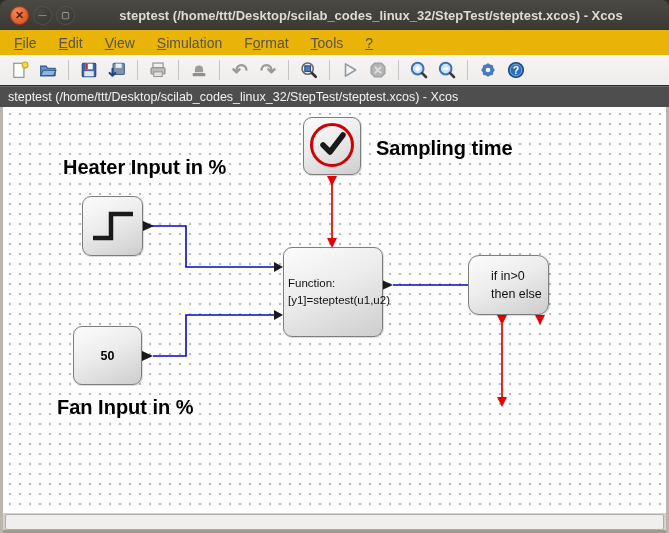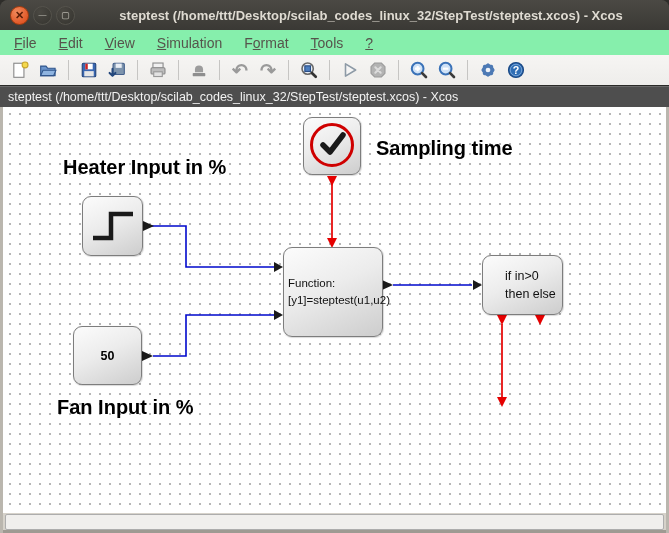--- a/index.html
+++ b/index.html
@@ -16,21 +16,21 @@
           justify-content:center; font-size:11px; font-weight:bold; cursor:default;
           border:1px solid #55534c; background:radial-gradient(circle at 35% 30%, #4a4842, #35342f);
           color:#9c9a92; line-height:1; }
   .wbtn.close { background:radial-gradient(circle at 35% 30%, #f08a5c, #db4412);
                 border-color:#a33d10; color:#5b1d06; }
   .wbtn .glyph { transform:translateY(-0.5px); }
   .title-text { flex:1; text-align:center; color:#dfdbd2; font-weight:bold; font-size:13px;
                 white-space:nowrap; overflow:hidden; margin-left:8px; }
 
   
-  .menubar { height:25px; background:#86efac; display:flex; align-items:center;
+  .menubar { height:25px; background:#eab308; display:flex; align-items:center;
              padding-left:14px; gap:22px; flex:none; }
   .menu-item { color:#56544c; font-size:14px; cursor:default; }
   .menu-item u { text-decoration:underline; }
 
   
   .toolbar { height:31px; background:linear-gradient(#f6f5f3,#eeedeb);
              display:flex; align-items:center; padding:0 6px; flex:none;
              border-bottom:1px solid #2a2a28; }
   .tbtn { width:28px; height:26px; display:flex; align-items:center; justify-content:center;
           border:none; background:transparent; cursor:pointer; }
@@ -266,21 +266,21 @@
         </svg>
       </div>
 
       <div class="block" style="left:280px; top:140px; width:100px; height:90px;">
         <div class="func-text">
           <div>Function:</div>
           <div>[y1]=steptest(u1,u2)</div>
         </div>
       </div>
 
-      <div class="block" style="left:479px; top:148px; width:81px; height:60px;">
+      <div class="block" style="left:465px; top:148px; width:81px; height:60px;border-radius:11px;">
         <div class="if-text">
           <div>if in&gt;0</div>
           <div>then else</div>
         </div>
       </div>
 
       <div class="block" style="left:70px; top:219px; width:69px; height:59px;">
         <div class="center-text">
             <span class="const-text">50</span>
           </div>

